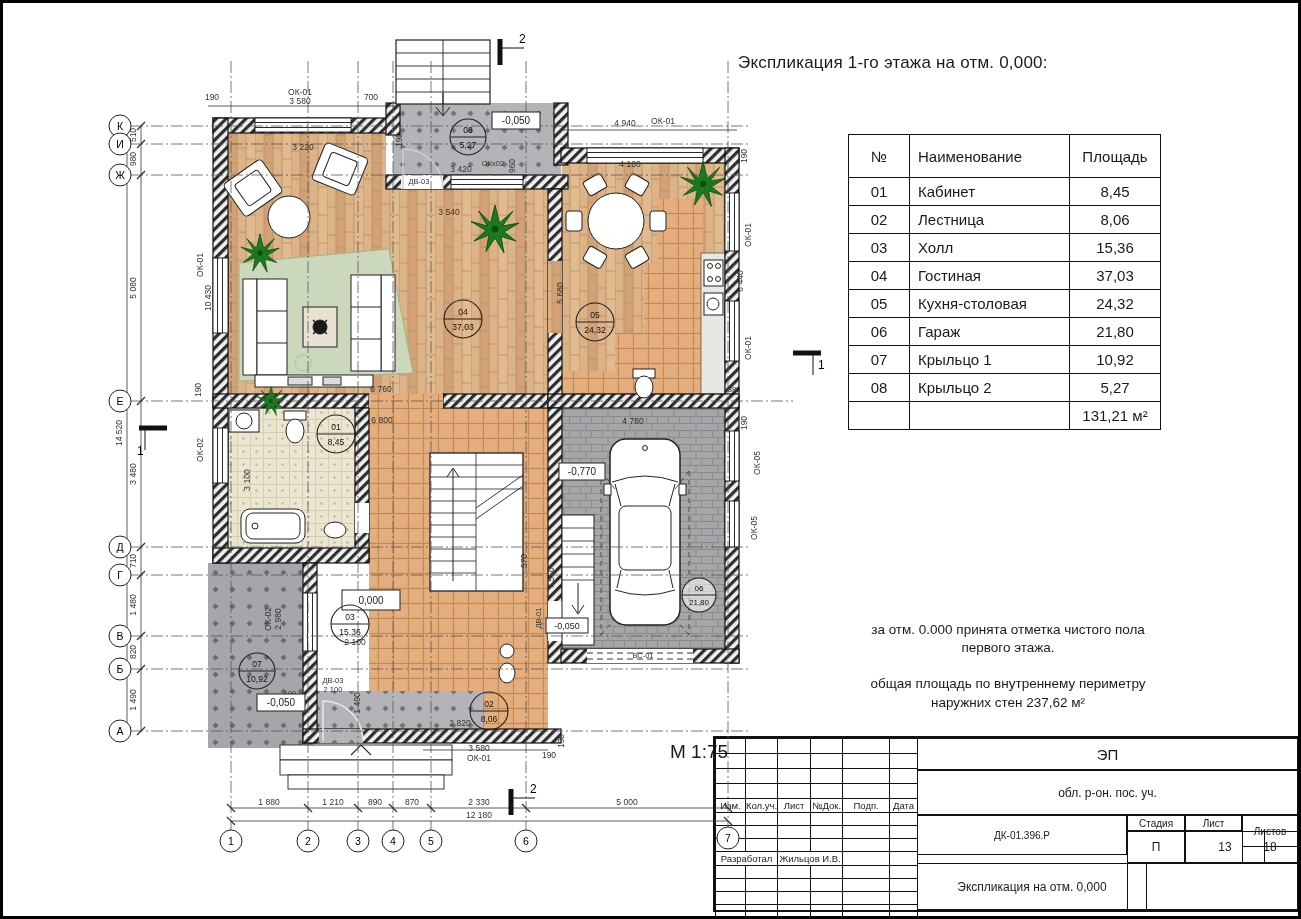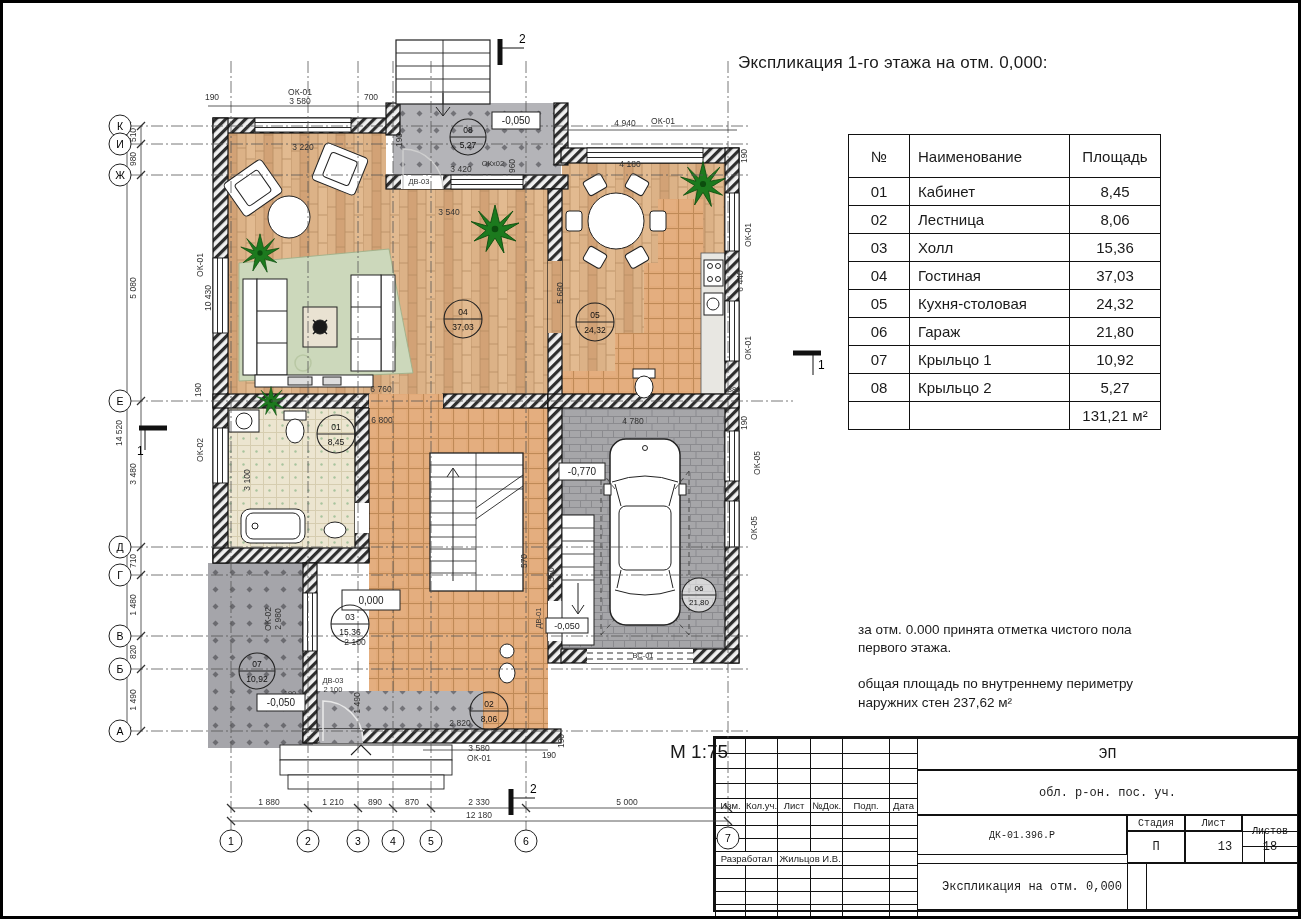--- a/index.html
+++ b/index.html
@@ -13,26 +13,26 @@
   
   .exp-table{left:845px;top:131px;border-collapse:collapse;font-size:15px;}
   .exp-table td,.exp-table th{border:1.6px solid #111;font-weight:normal;}
   .exp-table th{height:40px;}
   .exp-table td{height:25px;}
   .c-no{width:58px;text-align:center;}
   .c-name{width:150px;text-align:left;padding-left:8px;}
   .c-area{width:88px;text-align:center;}
   
   .notes{left:855px;top:618px;width:300px;font-size:13.5px;line-height:1.35;}
-  .notes p{margin:0 0 18px 0;}
+  .notes p{margin:0 0 18px 0;text-align:center;}
   
   .tb{left:710px;top:733px;width:587px;height:176px;border:2px solid #111;box-sizing:border-box;font-size:11px;}
   .tb-grid{border-collapse:collapse;position:absolute;left:0;top:0;}
   .tb-grid td{border:1px solid #111;padding:0;font-size:9.5px;text-align:center;overflow:hidden;white-space:nowrap;}
-  .tb-cell{position:absolute;border:1px solid #111;box-sizing:border-box;display:flex;align-items:center;justify-content:center;text-align:center;font-family:Liberation Mono, monospace;}
+  .tb-cell{position:absolute;border:1px solid #111;box-sizing:border-box;display:flex;align-items:center;justify-content:center;text-align:center;}
 </style>
 </head>
 <body>
 
 <div class="sheet">
 
   <div class="abs page-title">Экспликация 1-го этажа на отм. 0,000:</div>
 
   <table class="abs exp-table">
     <tbody>

